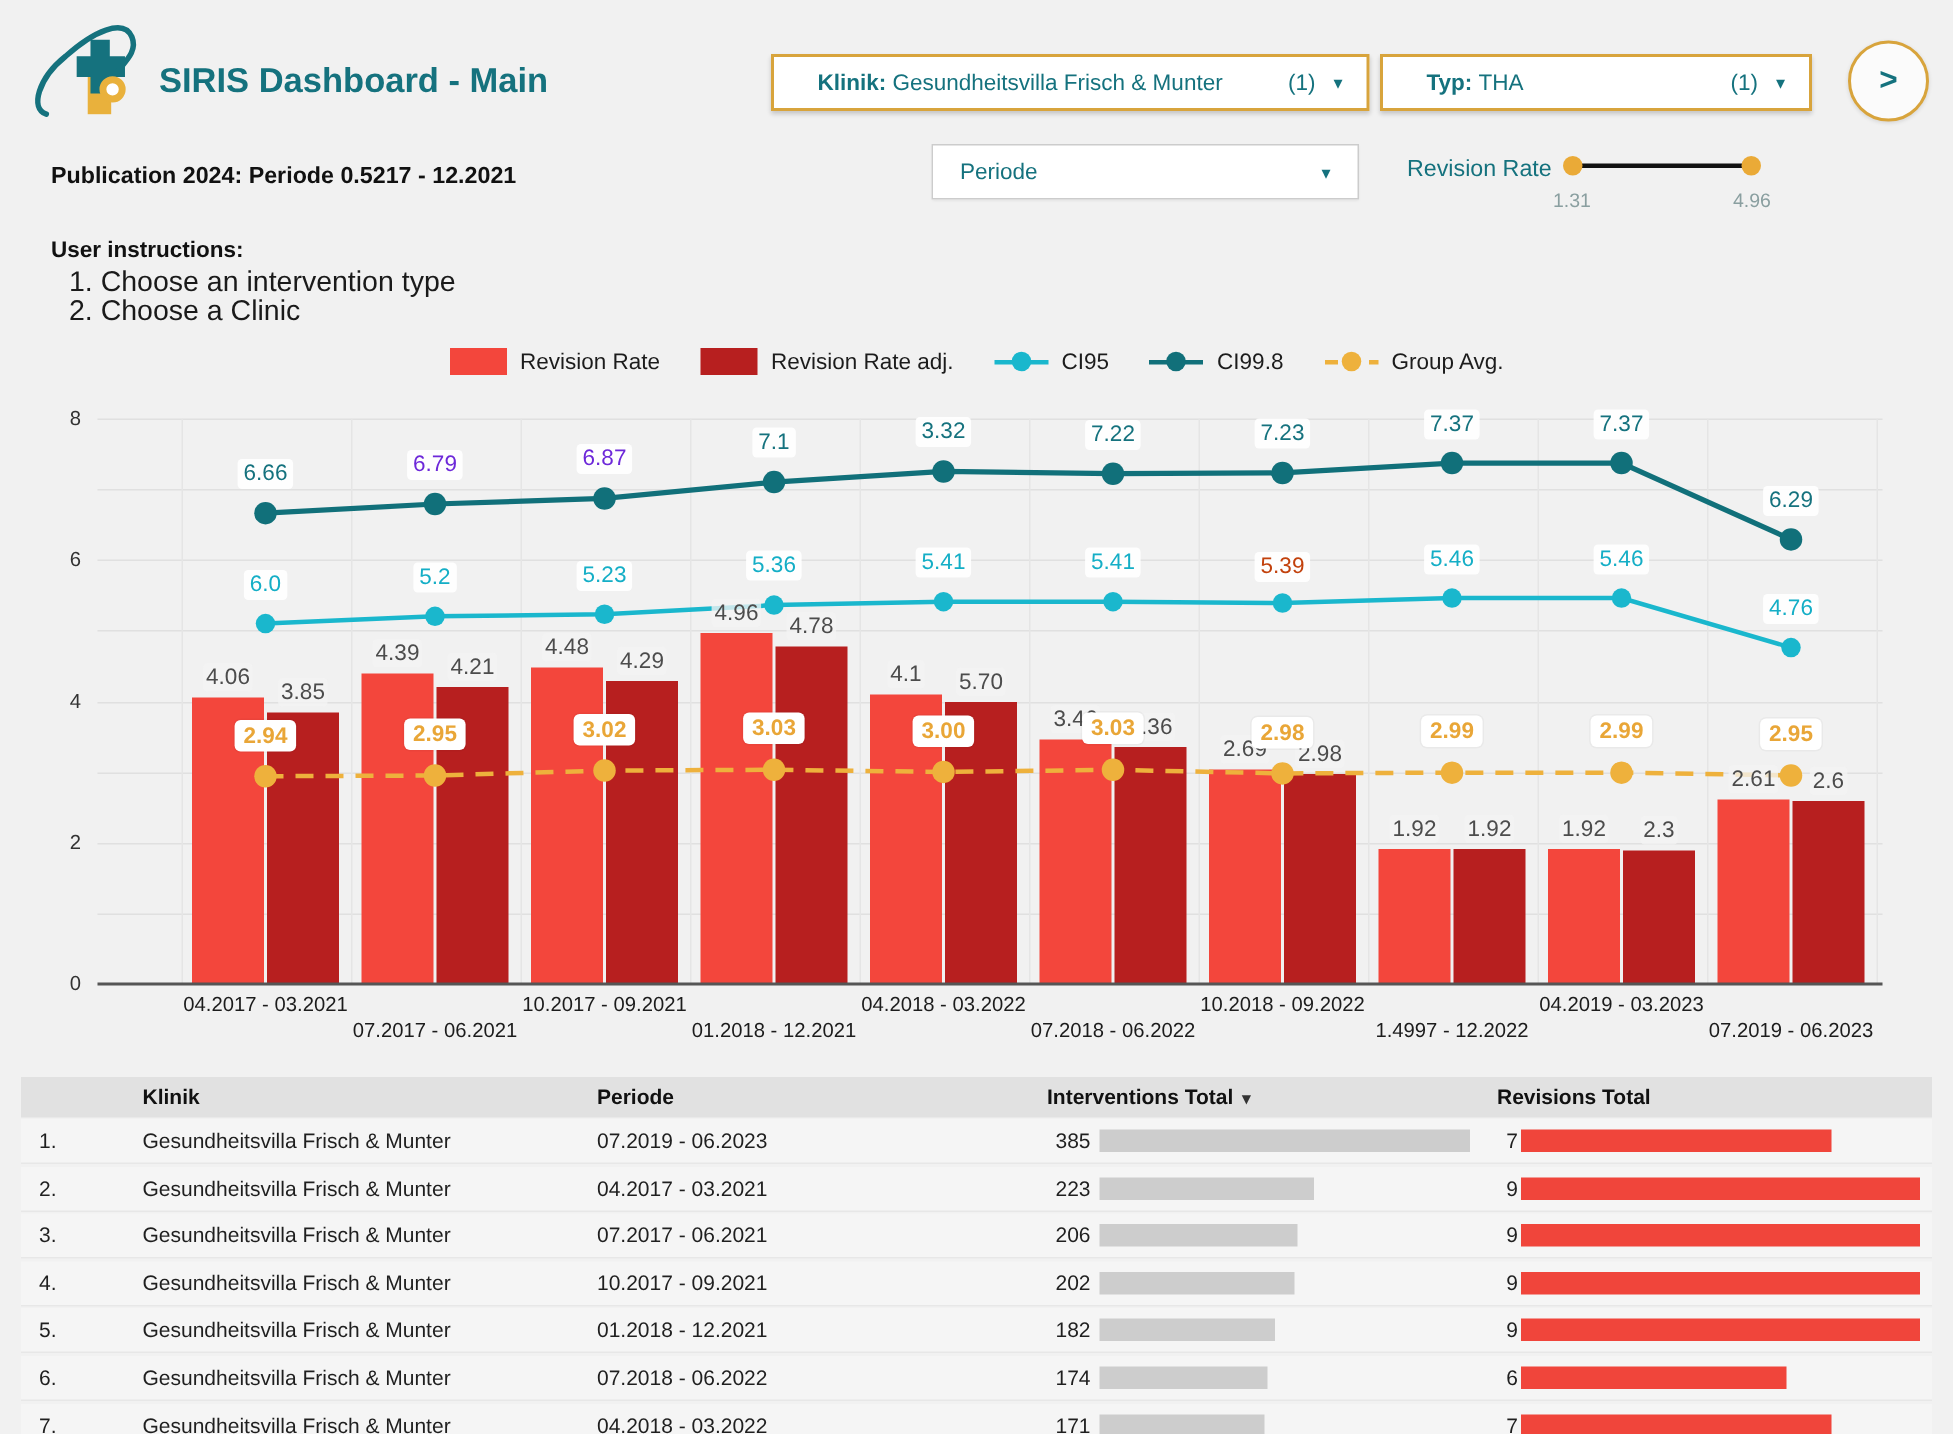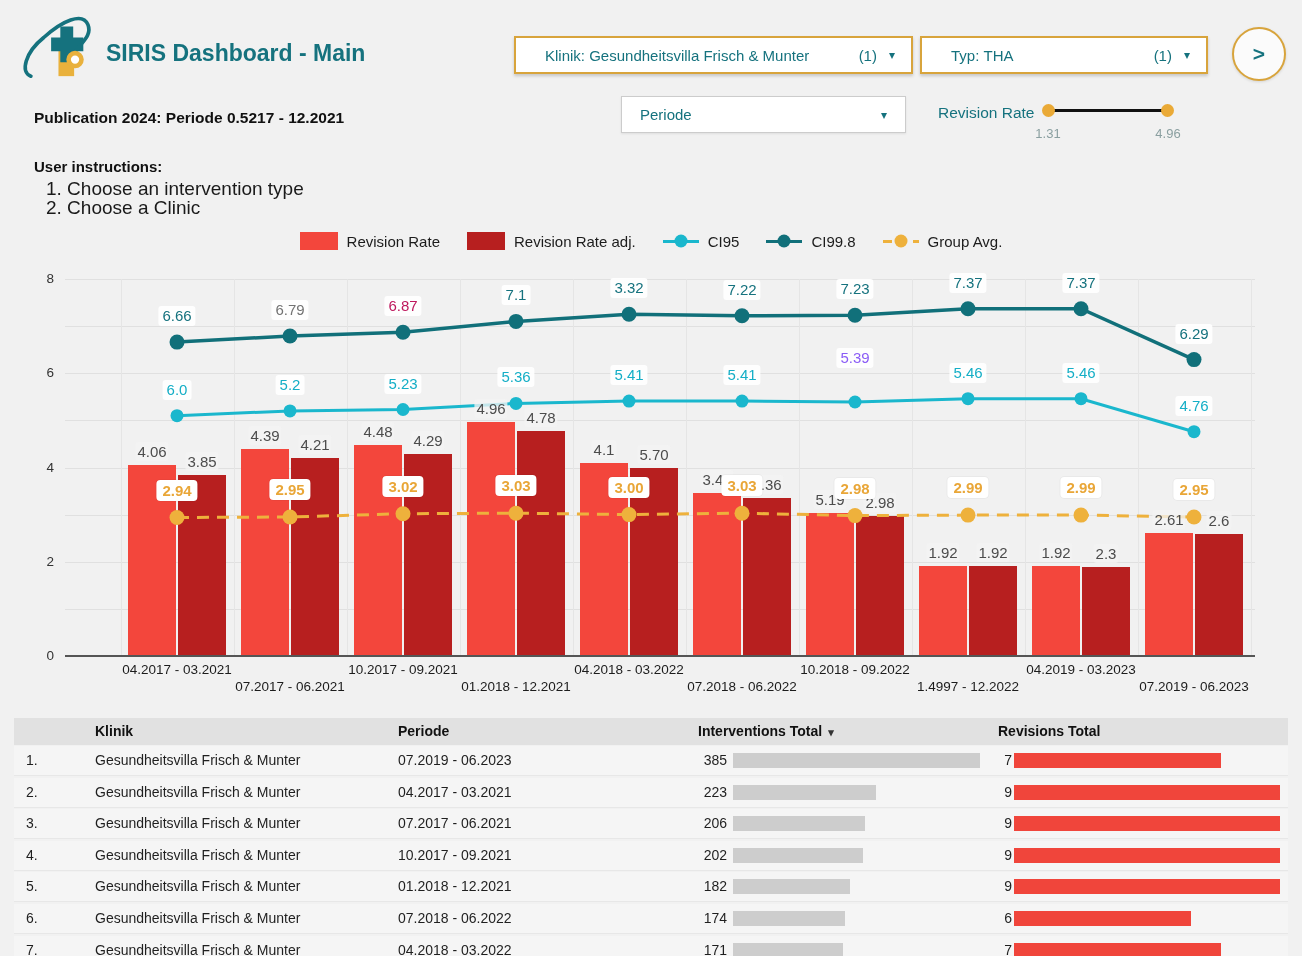--- a/index.html
+++ b/index.html
@@ -9,21 +9,21 @@
   
   .title{position:absolute;left:106px;top:40px;font-size:23px;font-weight:bold;color:#15727e}
   .pub{position:absolute;left:34px;top:109px;font-size:15.5px;font-weight:bold;color:#111}
   .instr-title{position:absolute;left:34px;top:158px;font-size:15px;font-weight:bold;color:#111}
   .instr-item{position:absolute;left:46px;font-size:19px;color:#1a1a1a}
   
   .dd{position:absolute;background:#fff;box-sizing:border-box;display:flex;align-items:center;
       justify-content:space-between;font-size:15px;color:#15727e;cursor:pointer}
   .dd.gold{border:2px solid #d8a43c;box-shadow:0 2px 3px rgba(0,0,0,.18)}
   .dd.plain{border:1px solid #ccc;box-shadow:0 1px 2px rgba(0,0,0,.08)}
-  .dd .lbl b{font-weight:normal}
+  .dd .lbl b{font-weight:bold}
   .dd .right{display:flex;align-items:center;gap:12px}
   .caret{font-size:12px;color:#15727e}
   .next-btn{position:absolute;left:1232px;top:27px;width:54px;height:54px;border-radius:50%;
       border:2px solid #d8a43c;background:#fbfbfb;box-shadow:0 1px 3px rgba(0,0,0,.12);
       display:flex;align-items:center;justify-content:center;font-size:21px;font-weight:bold;
       color:#15727e;box-sizing:border-box;cursor:pointer}
   
   .rr-label{position:absolute;left:938px;top:104px;font-size:15.5px;color:#15727e}
   .slider-line{position:absolute;left:1048px;top:109px;width:120px;height:3px;background:#111}
   .slider-dot{position:absolute;width:13px;height:13px;border-radius:50%;background:#eaaa37;top:104px;cursor:pointer}
@@ -227,47 +227,47 @@
       <circle cx="903" cy="236.1" r="7.5" fill="#eeb13c"></circle>
       <circle cx="1016" cy="236.1" r="7.5" fill="#eeb13c"></circle>
       <circle cx="1129" cy="238.0" r="7.5" fill="#eeb13c"></circle>
     </svg>
     <div class="blab" style="left:87px;top:162.7px">4.06</div>
     <div class="blab" style="left:200px;top:147.1px">4.39</div>
     <div class="blab" style="left:313px;top:142.9px">4.48</div>
     <div class="blab" style="left:426px;top:120.3px">4.96</div>
     <div class="blab" style="left:539px;top:160.8px">4.1</div>
     <div class="blab" style="left:652px;top:190.9px">3.46</div>
-    <div class="blab" style="left:765px;top:210.7px">5.19</div>
+    <div class="blab" style="left:765px;top:210.7px">2.69</div>
     <div class="blab" style="left:878px;top:263.5px">1.92</div>
     <div class="blab" style="left:991px;top:263.5px">1.92</div>
     <div class="blab" style="left:1104px;top:231.0px">2.61</div>
     <div class="blab" style="left:137px;top:172.6px">3.85</div>
     <div class="blab" style="left:250px;top:155.6px">4.21</div>
     <div class="blab" style="left:363px;top:151.8px">4.29</div>
     <div class="blab" style="left:476px;top:128.7px">4.78</div>
     <div class="blab" style="left:589px;top:166.0px">5.70</div>
     <div class="blab" style="left:702px;top:195.7px">3.36</div>
     <div class="blab" style="left:815px;top:213.6px">2.98</div>
     <div class="blab" style="left:928px;top:263.5px">1.92</div>
     <div class="blab" style="left:1041px;top:264.5px">2.3</div>
     <div class="blab" style="left:1154px;top:231.5px">2.6</div>
     <div class="llab" style="left:112px;top:100.7px;color:#14aec6">6.0</div>
     <div class="llab" style="left:225px;top:95.9px;color:#14aec6">5.2</div>
     <div class="llab" style="left:338px;top:94.5px;color:#14aec6">5.23</div>
     <div class="llab" style="left:451px;top:88.4px;color:#14aec6">5.36</div>
     <div class="llab" style="left:564px;top:86.1px;color:#14aec6">5.41</div>
     <div class="llab" style="left:677px;top:86.1px;color:#14aec6">5.41</div>
-    <div class="llab" style="left:790px;top:69px;color:#8b5cf6">5.39</div>
+    <div class="llab" style="left:790px;top:89px;color:#c2410c">5.39</div>
     <div class="llab" style="left:903px;top:83.7px;color:#14aec6">5.46</div>
     <div class="llab" style="left:1016px;top:83.7px;color:#14aec6">5.46</div>
     <div class="llab" style="left:1129px;top:116.7px;color:#14aec6">4.76</div>
     <div class="llab" style="left:112px;top:27.1px;color:#15727e">6.66</div>
-    <div class="llab" style="left:225px;top:21.0px;color:#737373">6.79</div>
-    <div class="llab" style="left:338px;top:17.3px;color:#be185d">6.87</div>
+    <div class="llab" style="left:225px;top:21.0px;color:#6d28d9">6.79</div>
+    <div class="llab" style="left:338px;top:17.3px;color:#6d28d9">6.87</div>
     <div class="llab" style="left:451px;top:6.4px;color:#15727e">7.1</div>
     <div class="llab" style="left:564px;top:-0.7px;color:#15727e">3.32</div>
     <div class="llab" style="left:677px;top:0.8px;color:#15727e">7.22</div>
     <div class="llab" style="left:790px;top:0.3px;color:#15727e">7.23</div>
     <div class="llab" style="left:903px;top:-6.3px;color:#15727e">7.37</div>
     <div class="llab" style="left:1016px;top:-6.3px;color:#15727e">7.37</div>
     <div class="llab" style="left:1129px;top:44.6px;color:#15727e">6.29</div>
     <div class="galab" style="left:112px;top:200.5px">2.94</div>
     <div class="galab" style="left:225px;top:200.0px">2.95</div>
     <div class="galab" style="left:338px;top:196.7px">3.02</div>

